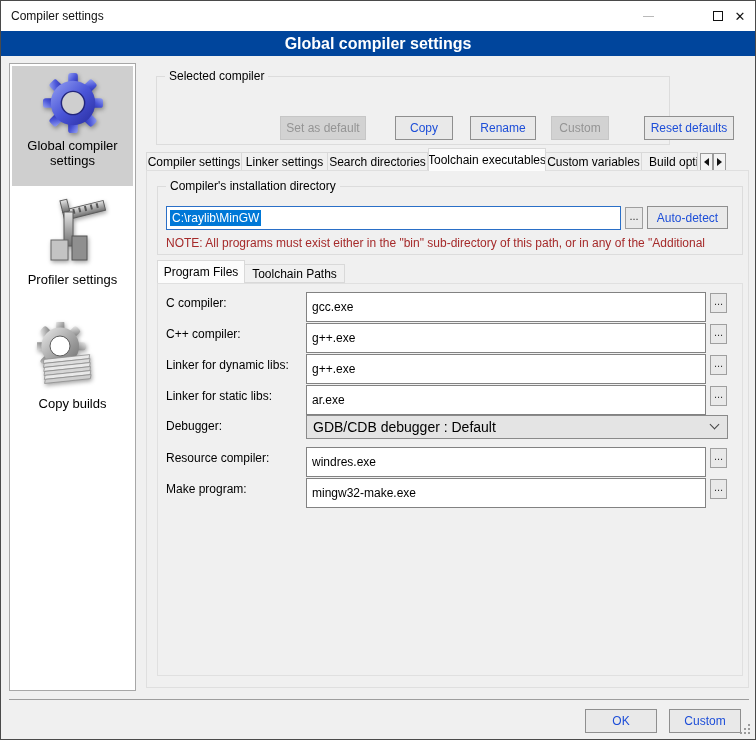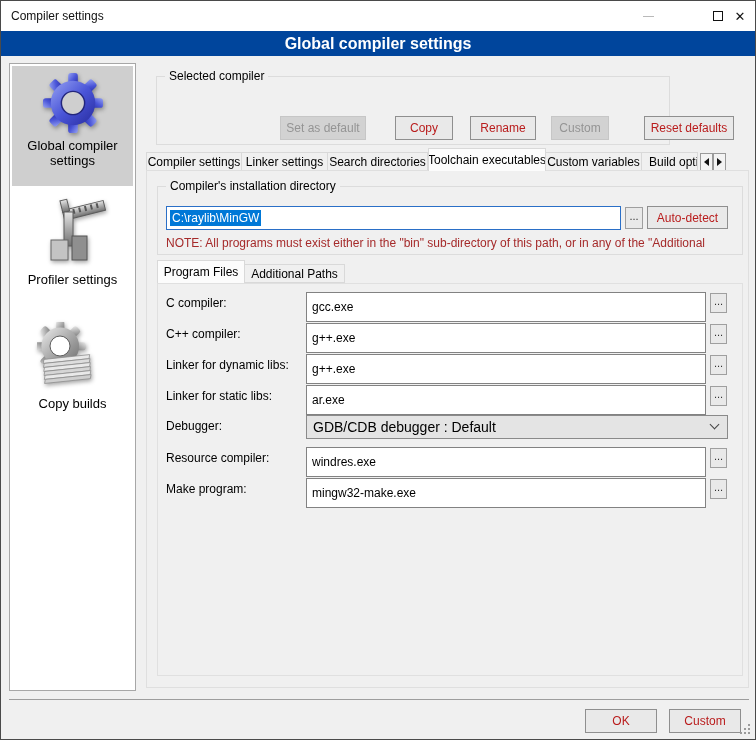--- a/index.html
+++ b/index.html
@@ -33,21 +33,21 @@
 
   
   .group{position:absolute;border:1px solid #dcdcdc;}
   .group-label{position:absolute;top:-8px;left:8px;background:#f0f0f0;padding:0 4px;font-size:12px;line-height:15px;color:#000;}
 
   
   .combo{position:absolute;border:1px solid #8a8a8a;background:#f5f5f5;font-size:12px;display:flex;align-items:center;padding:0 22px 0 6px;}
   .combo .chev{position:absolute;right:8px;top:50%;margin-top:-6px;width:7px;height:7px;border-right:1px solid #444;border-bottom:1px solid #444;transform:rotate(45deg);}
 
   
-  .btn{position:absolute;height:24px;background:#e9e9e9;border:1px solid #8f8f8f;font-size:12px;color:#b91c1c;
+  .btn{position:absolute;height:24px;background:#e9e9e9;border:1px solid #8f8f8f;font-size:12px;color:#1d4ed8;
        display:flex;align-items:center;justify-content:center;padding:0;}
   .btn.disabled{background:#d2d2d2;border:1px solid #c6c6c6;color:#949494;}
 
   
   .tabs{position:absolute;left:145px;top:147px;height:23px;display:flex;align-items:flex-end;}
   .tab{height:19px;border:1px solid #d9d9d9;border-left:none;background:#f0f0f0;font-size:12px;
        display:flex;align-items:center;justify-content:center;white-space:nowrap;overflow:hidden;padding:0 4px;}
   .tab:first-child{border-left:1px solid #d9d9d9;}
   .tab.active{height:23px;background:#fcfcfc;border:1px solid #d9d9d9;border-bottom:none;position:relative;z-index:3;}
   .tab-arrow{position:absolute;top:152px;width:13px;height:18px;background:#f3f3f3;border:1px solid #9a9a9a;
@@ -223,21 +223,21 @@
       <div class="dir-input">
         <span class="dir-sel">C:\raylib\MinGW</span>
       </div>
       <button class="dots" style="left:467px;top:20px;">...</button>
       <button class="btn" style="left:489px;top:19px;width:81px;height:23px;">Auto-detect</button>
       <span class="note">NOTE: All programs must exist either in the "bin" sub-directory of this path, or in any of the "Additional</span>
     </div>
 
     <div class="subtabs">
       <div class="tab active" style="width:88px;">Program Files</div>
-      <div class="tab" style="width:100px;">Additional Paths</div>
+      <div class="tab" style="width:100px;">Toolchain Paths</div>
     </div>
 
     <div class="subpage">
 
       <div class="frow" style="top:8px;">
         <span class="flabel">C compiler:</span>
         <input class="finput" value="gcc.exe" style="">
         <button class="dots">...</button>
       </div>
 

